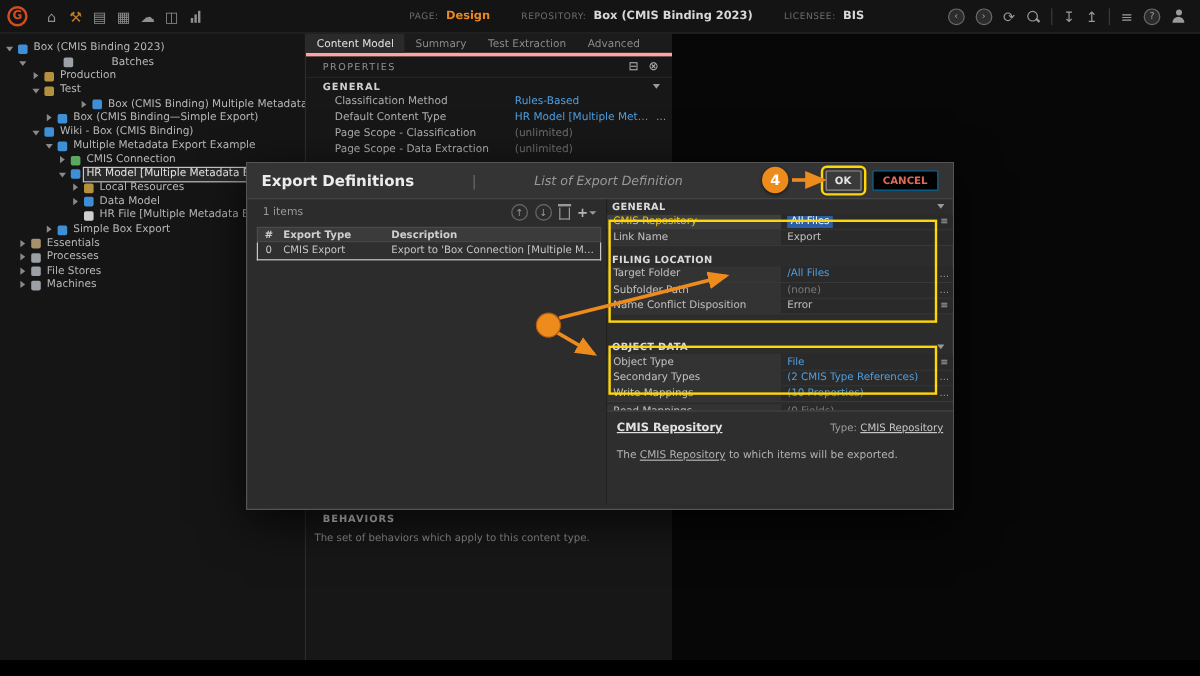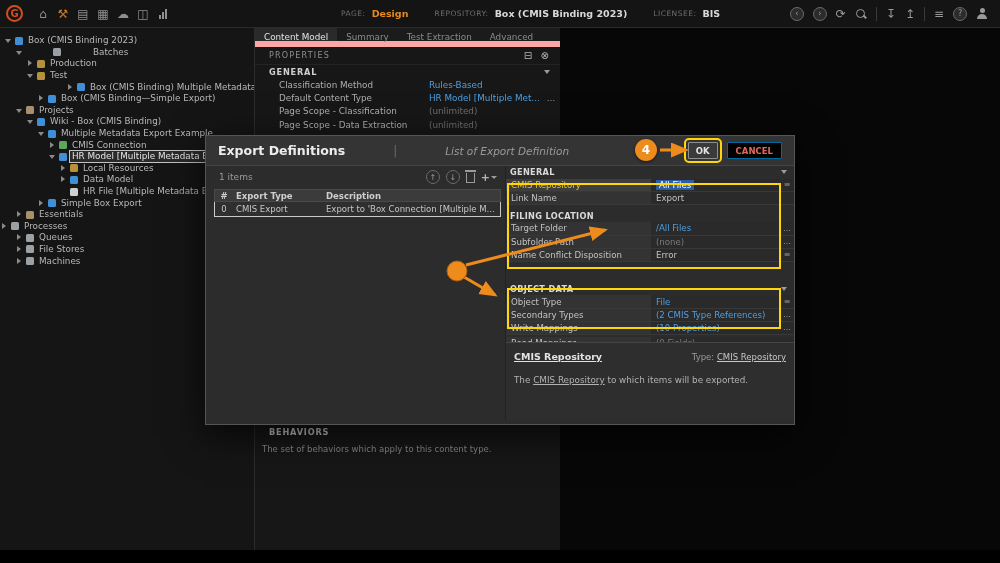--- a/index.html
+++ b/index.html
@@ -50,21 +50,21 @@
   .caret.open:before { content:""; position:absolute; left:1px; top:3px;
     border-top:4px solid #8a8a8a; border-left:3px solid transparent; border-right:3px solid transparent; }
   .caret.none:before { display:none; }
   .ticon { width:8px; height:8px; border-radius:1.5px; margin-right:3px; flex:0 0 8px; }
   .tlabel { padding:0 2px; line-height:11px; }
   .titem.sel .tlabel { outline:1px solid #c4c4c4; background:#2a2a2a; color:#e4e4e4; }
 
   
   .mainblack { position:absolute; left:560px; top:28px; width:440px; height:522px; background:#070707; z-index:1; }
   .maincol { position:absolute; left:255px; top:28px; width:305px; height:522px; background:#171717; z-index:2; }
-  .tabs { display:flex; height:19px; background:#1b1b1b; border-bottom:6px solid #fca5a5;text-align:center; }
+  .tabs { display:flex; height:19px; background:#1b1b1b; border-bottom:3px solid #fca5a5;text-align:center; }
   .tab { padding:0 9px; line-height:19px; color:#8a8a8a; font-size:8.8px; white-space:nowrap; }
   .tab.active { background:#2a2a2a; color:#e2e2e2; }
   .pph { height:17px; display:flex; align-items:center; padding:0 10px 0 14px;
     color:#8f8f8f; font-size:8px; letter-spacing:1.2px;gap:30px; }
   .pph-icons { margin-left:auto; display:flex; gap:7px; color:#b5b5b5; font-size:10px; }
   .psec { height:14px; display:flex; align-items:center; padding:0 10px 0 14px;
     color:#d0d0d0; font-size:8.2px; font-weight:bold; letter-spacing:.8px; border-top:1px solid #232323;}
   .chev { margin-left:auto; width:0; height:0; border-top:4px solid #9a9a9a;
     border-left:3.5px solid transparent; border-right:3.5px solid transparent; }
   .prow { display:flex; height:13.4px; align-items:center; font-size:8.8px; padding-left:24px; }
@@ -211,25 +211,20 @@
         <div class="titem" style="padding-left: 37px; margin-left: 29px;">
           <span class="caret closed"></span>
           <span class="ticon" style="background: rgb(63, 143, 214);"></span>
           <span class="tlabel">Box (CMIS Binding) Multiple Metadata</span>
         </div>
         <div class="titem" style="padding-left: 37px;">
           <span class="caret closed"></span>
           <span class="ticon" style="background: rgb(63, 143, 214);"></span>
           <span class="tlabel">Box (CMIS Binding—Simple Export)</span>
         </div>
-        <div class="titem" style="padding-left: 15px;">
-          <span class="caret open"></span>
-          <span class="ticon" style="background: rgb(168, 144, 106);"></span>
-          <span class="tlabel">Projects</span>
-        </div>
         <div class="titem" style="padding-left: 26px;">
           <span class="caret open"></span>
           <span class="ticon" style="background: rgb(63, 143, 214);"></span>
           <span class="tlabel">Wiki - Box (CMIS Binding)</span>
         </div>
         <div class="titem" style="padding-left: 37px;">
           <span class="caret open"></span>
           <span class="ticon" style="background: rgb(63, 143, 214);"></span>
           <span class="tlabel">Multiple Metadata Export Example</span>
         </div>
@@ -261,29 +256,24 @@
         <div class="titem" style="padding-left: 37px;">
           <span class="caret closed"></span>
           <span class="ticon" style="background: rgb(63, 143, 214);"></span>
           <span class="tlabel">Simple Box Export</span>
         </div>
         <div class="titem" style="padding-left: 15px;">
           <span class="caret closed"></span>
           <span class="ticon" style="background: rgb(168, 144, 106);"></span>
           <span class="tlabel">Essentials</span>
         </div>
-        <div class="titem" style="">
+        <div class="titem" style="padding-left: 15px;">
           <span class="caret closed"></span>
           <span class="ticon" style="background: rgb(154, 160, 166);"></span>
           <span class="tlabel">Processes</span>
-        </div>
-        <div class="titem" style="padding-left: 15px;">
-          <span class="caret closed"></span>
-          <span class="ticon" style="background: rgb(154, 160, 166);"></span>
-          <span class="tlabel">Queues</span>
         </div>
         <div class="titem" style="padding-left: 15px;">
           <span class="caret closed"></span>
           <span class="ticon" style="background: rgb(154, 160, 166);"></span>
           <span class="tlabel">File Stores</span>
         </div>
         <div class="titem" style="padding-left: 15px;">
           <span class="caret closed"></span>
           <span class="ticon" style="background: rgb(154, 160, 166);"></span>
           <span class="tlabel">Machines</span>

